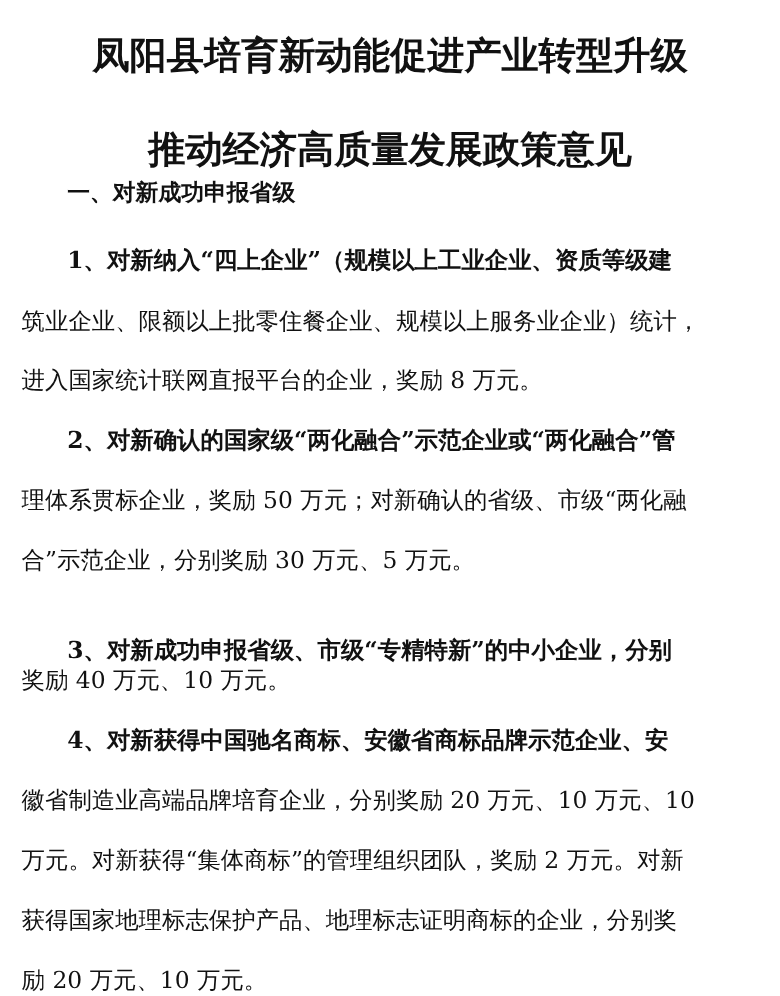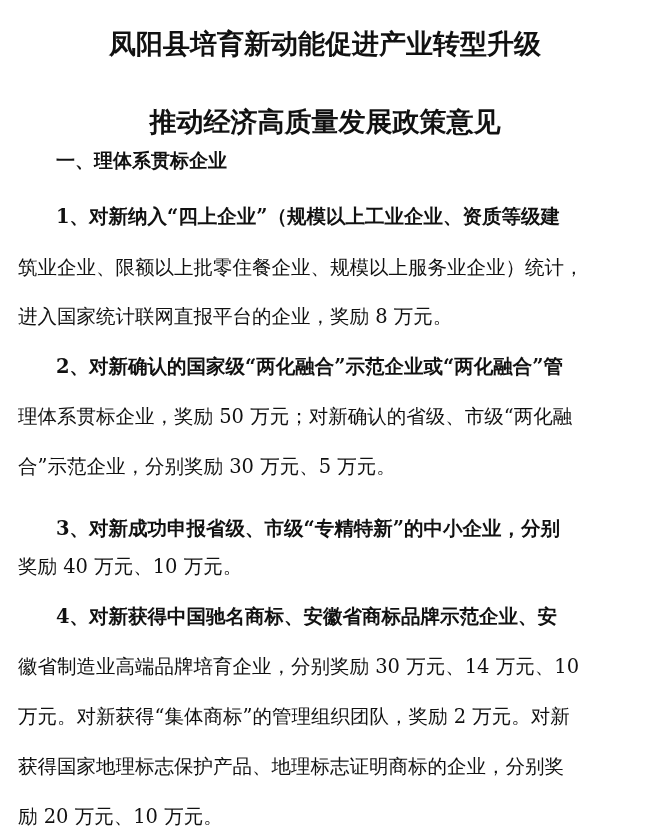--- a/index.html
+++ b/index.html
@@ -1,52 +1,52 @@
 <!DOCTYPE html>
 <html><head>
 <meta charset="utf-8">
 <style>
   html, body { margin: 0; padding: 0; background: #ffffff; }
   body { width: 650px; height: 830px; overflow: hidden; position: relative; color: #111; }
   .title { position: absolute; left: 0; width: 650px; text-align: center;
-           font-family: "DejaVu Sans", sans-serif; font-weight: bold; font-size: 27px; letter-spacing: 0px; color: #111; }
+           font-family: "DejaVu Sans", sans-serif; font-weight: bold; font-size: 31px; letter-spacing: 0px; color: #111; }
   .t1 { top: 26px; }
   .t2 { top: 68px; margin-top: 36px; }
   .heading { position: absolute; left: 56px; top: 148px;
              font-family: "DejaVu Sans", sans-serif; font-weight: bold; font-size: 19px; color: #111; }
   .line { position: absolute; font-family: "DejaVu Serif", serif; font-size: 19.5px; color: #111; white-space: nowrap; }
   .indent { left: 56px; font-weight: bold; }
   .noind { left: 18px; }
 </style>
 </head>
 <body>
 
 <div>
   <div class="title t1">凤阳县培育新动能促进产业转型升级</div>
   <div class="title t2">推动经济高质量发展政策意见</div>
 </div>
 
-<div class="heading">一、理体系贯标企业</div>
+<div class="heading">一、对新成功申报省级</div>
 
 <div>
   <div class="line indent" style="top:203px">1、对新纳入“四上企业”（规模以上工业企业、资质等级建</div>
   <div class="line noind" style="top:254px">筑业企业、限额以上批零住餐企业、规模以上服务业企业）统计，</div>
   <div class="line noind" style="top:303px">进入国家统计联网直报平台的企业，奖励 8 万元。</div>
 </div>
 
 <div>
   <div class="line indent" style="top:353px">2、对新确认的国家级“两化融合”示范企业或“两化融合”管</div>
   <div class="line noind" style="top:403px">理体系贯标企业，奖励 50 万元；对新确认的省级、市级“两化融</div>
   <div class="line noind" style="top:453px">合”示范企业，分别奖励 30 万元、5 万元。</div>
 </div>
 
 <div>
-  <div class="line indent" style="top:515px">3、对新成功申报省级、市级“专精特新”的中小企业，分别</div>
+  <div class="line indent" style="top:528px">3、对新成功申报省级、市级“专精特新”的中小企业，分别</div>
   <div class="line noind" style="top:553px">奖励 40 万元、10 万元。</div>
 </div>
 
 <div>
   <div class="line indent" style="top:603px">4、对新获得中国驰名商标、安徽省商标品牌示范企业、安</div>
-  <div class="line noind" style="top:653px">徽省制造业高端品牌培育企业，分别奖励 30 万元、14 万元、10</div>
+  <div class="line noind" style="top:653px">徽省制造业高端品牌培育企业，分别奖励 20 万元、10 万元、10</div>
   <div class="line noind" style="top:703px">万元。对新获得“集体商标”的管理组织团队，奖励 2 万元。对新</div>
   <div class="line noind" style="top:753px">获得国家地理标志保护产品、地理标志证明商标的企业，分别奖</div>
   <div class="line noind" style="top:803px">励 20 万元、10 万元。</div>
 </div>
 
 </body></html>

